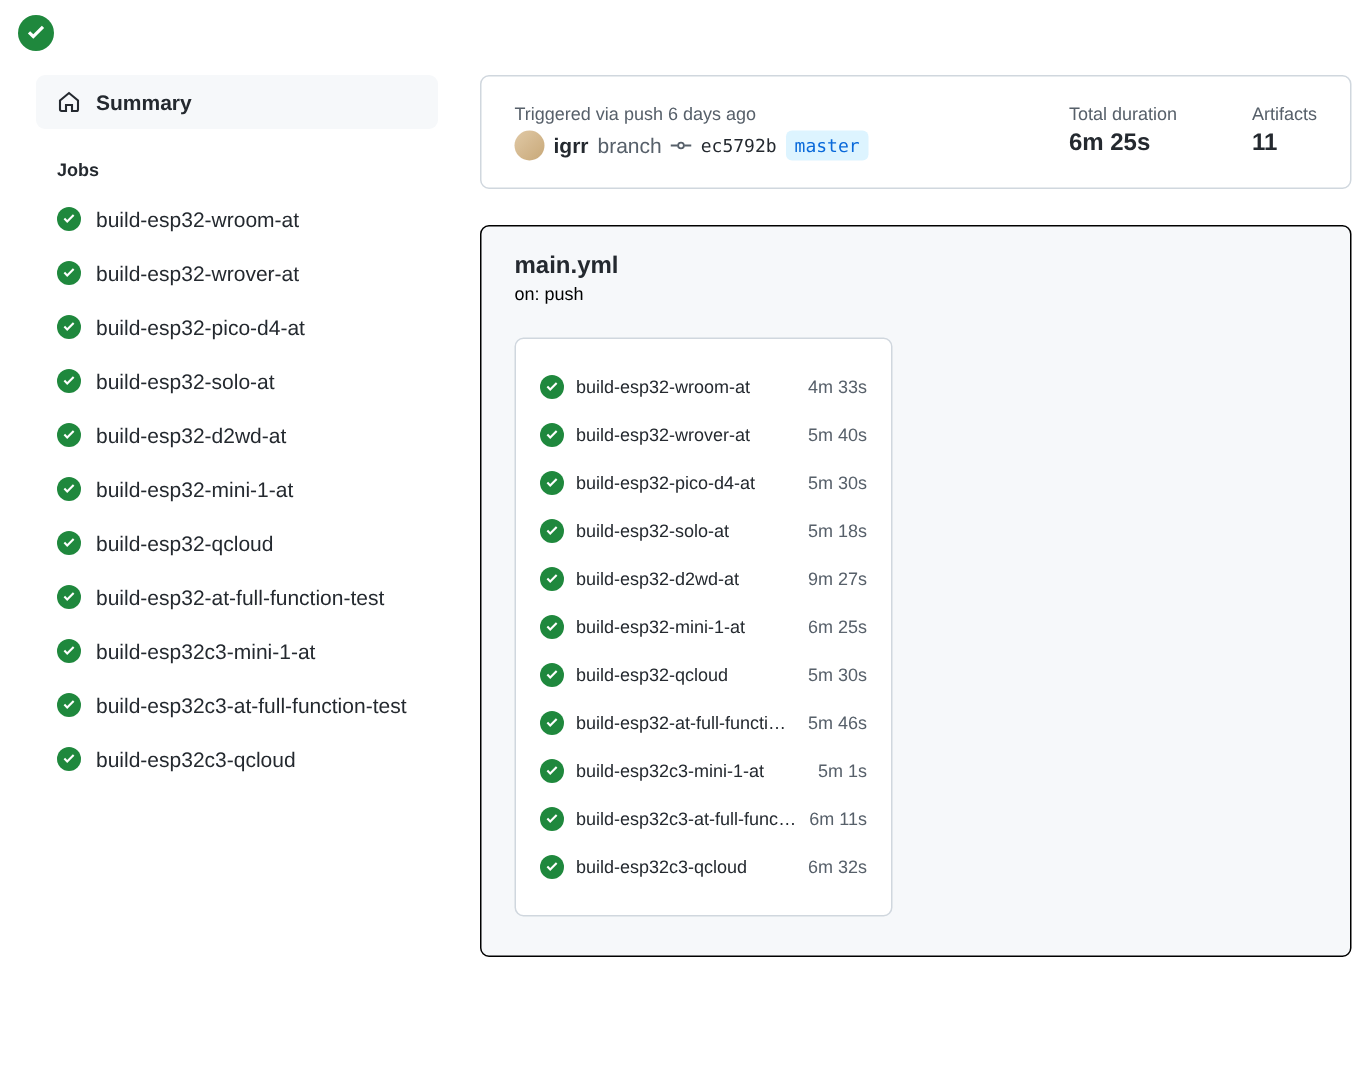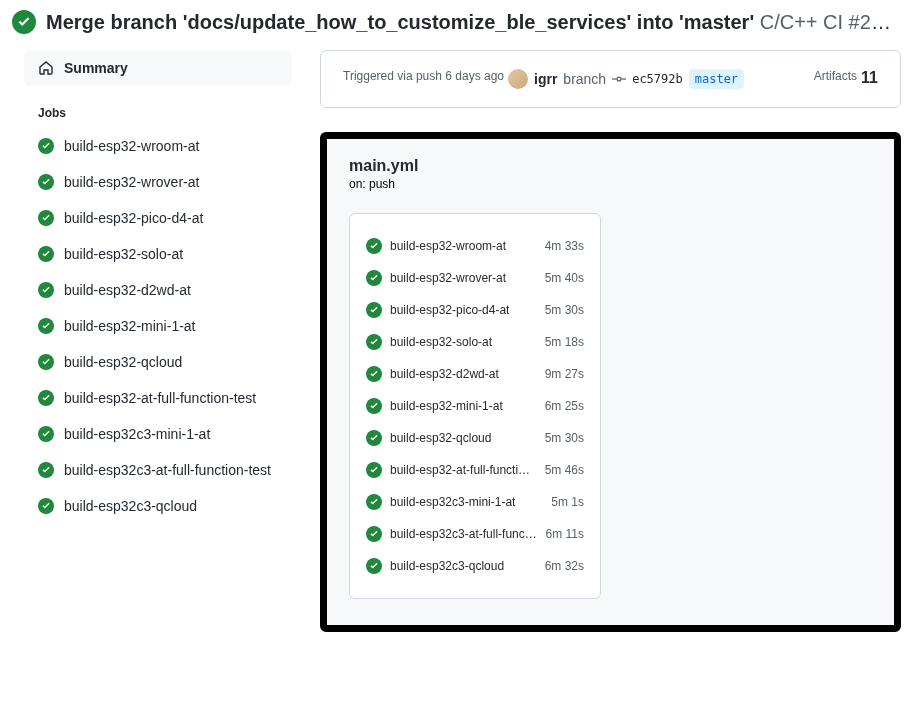--- a/index.html
+++ b/index.html
@@ -86,33 +86,32 @@
   }
   .meta-box {
     border: 1px solid #d0d7de;
     border-radius: 6px;
     padding: 18px 22px;
     display: flex;
     gap: 50px;
   }
   .meta-col {
     display: flex;
-    flex-direction: row;
+    flex-direction: column;
     gap: 4px;
   }
   .meta-col.trigger { flex: 1; }
   .meta-label {
     font-size: 12px;
     color: #57606a;
   }
   .meta-value {
     font-size: 16px;
     color: #24292f;
     font-weight: 600;
-    justify-content: space-between;
   }
   .trigger .meta-value {
     font-size: 14px;
     font-weight: 400;
     display: flex;
     align-items: center;
     gap: 6px;
     flex-wrap: wrap;
   }
   .avatar {
@@ -132,21 +131,21 @@
     font-size: 12px;
     background: #ddf4ff;
     color: #0969da;
     padding: 3px 6px;
     border-radius: 4px;
   }
   .commit-icon {
     width: 14px; height: 14px; flex-shrink:0;
   }
   .workflow-box {
-    border: 7px solid #000000;
+    border: 1px solid #000000;
     border-radius: 6px;
     margin-top: 24px;
     padding: 18px 22px 26px 22px;
     background: #f6f8fa;
   }
   .workflow-box h2 {
     margin: 0 0 2px 0;
     font-size: 16px;
     font-weight: 600;
     color: #24292f;
@@ -188,24 +187,20 @@
 </head>
 <body>
 
 <div class="container">
 
   <div class="header">
     <svg class="checkcircle" viewBox="0 0 16 16">
         <circle cx="8" cy="8" r="8" fill="#1f883d"></circle>
         <path d="M6.8 10.6 4.4 8.2l1-1 1.4 1.4 3.8-3.8 1 1z" fill="#fff"></path>
       </svg>
-    <h1>
-      <span class="title-strong">Merge branch 'docs/update_how_to_customize_ble_services' into 'master'</span>
-      <span class="suffix">C/C++ CI #271</span>
-    </h1>
   </div>
 
   <div class="main">
 
     <div class="sidebar">
       <div class="summary-item">
         <svg class="home-icon" viewBox="0 0 16 16" fill="none" stroke="#24292f" stroke-width="1.4">
             <path d="M2 7 8 2l6 5v6a1 1 0 0 1-1 1h-3v-4H6v4H3a1 1 0 0 1-1-1z"></path>
           </svg>
         <span>Summary</span>
@@ -304,20 +299,24 @@
             <svg class="commit-icon" viewBox="0 0 16 16" fill="none" stroke="#57606a" stroke-width="1.4">
                 <circle cx="8" cy="8" r="2.2"></circle>
                 <line x1="0" y1="8" x2="5.5" y2="8"></line>
                 <line x1="10.5" y1="8" x2="16" y2="8"></line>
               </svg>
             <span class="commit-hash">ec5792b</span>
             <span class="branch-badge">master</span>
           </div>
         </div>
         <div class="meta-col">
+          <div class="meta-label">Total duration</div>
+          <div class="meta-value">6m 25s</div>
+        </div>
+        <div class="meta-col">
           <div class="meta-label">Artifacts</div>
           <div class="meta-value">11</div>
         </div>
       </div>
 
       <div class="workflow-box">
         <h2>main.yml</h2>
         <div class="workflow-sub">on: push</div>
         <div class="joblist-card">
           <div id="workflow-jobs">

